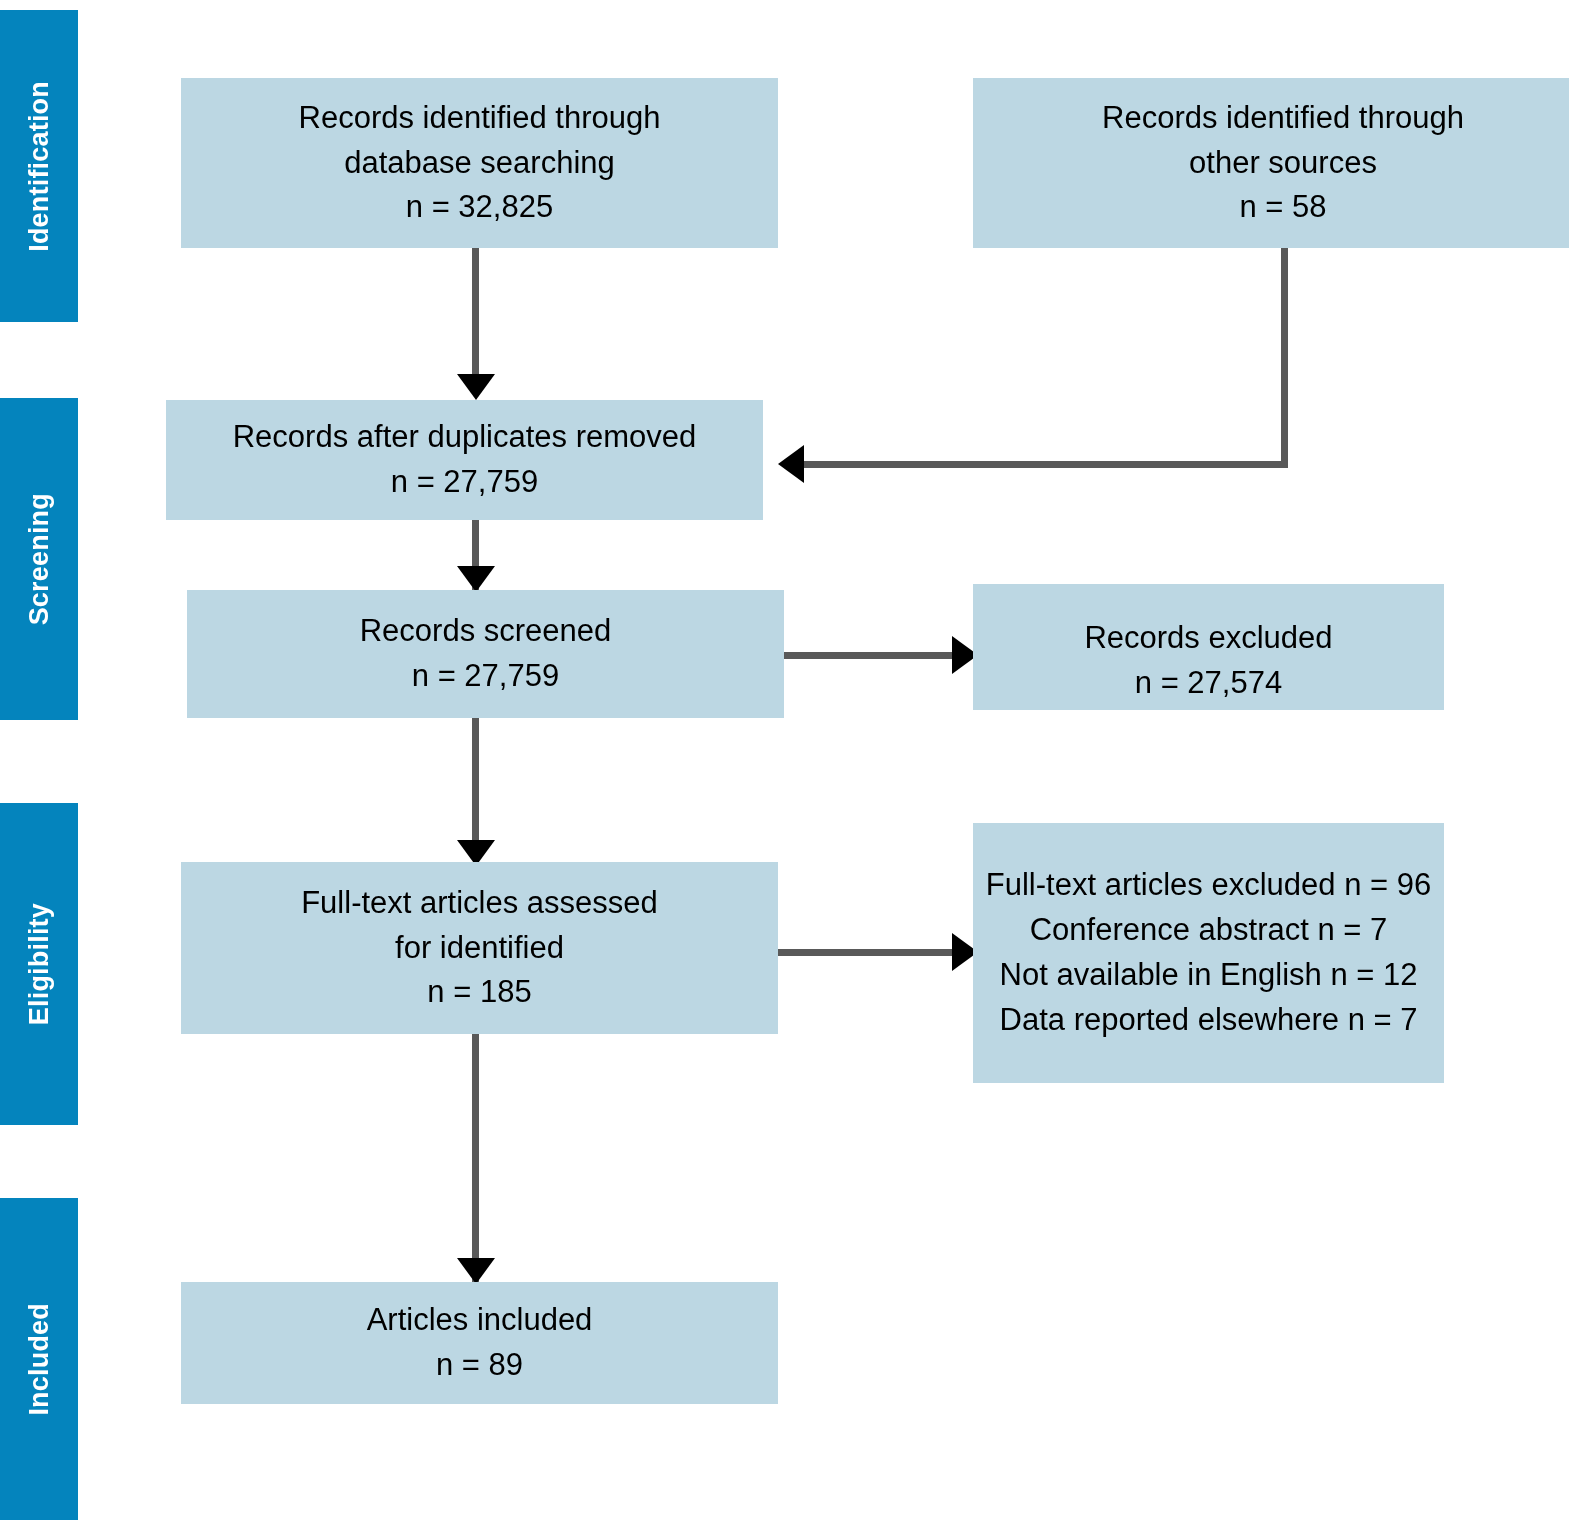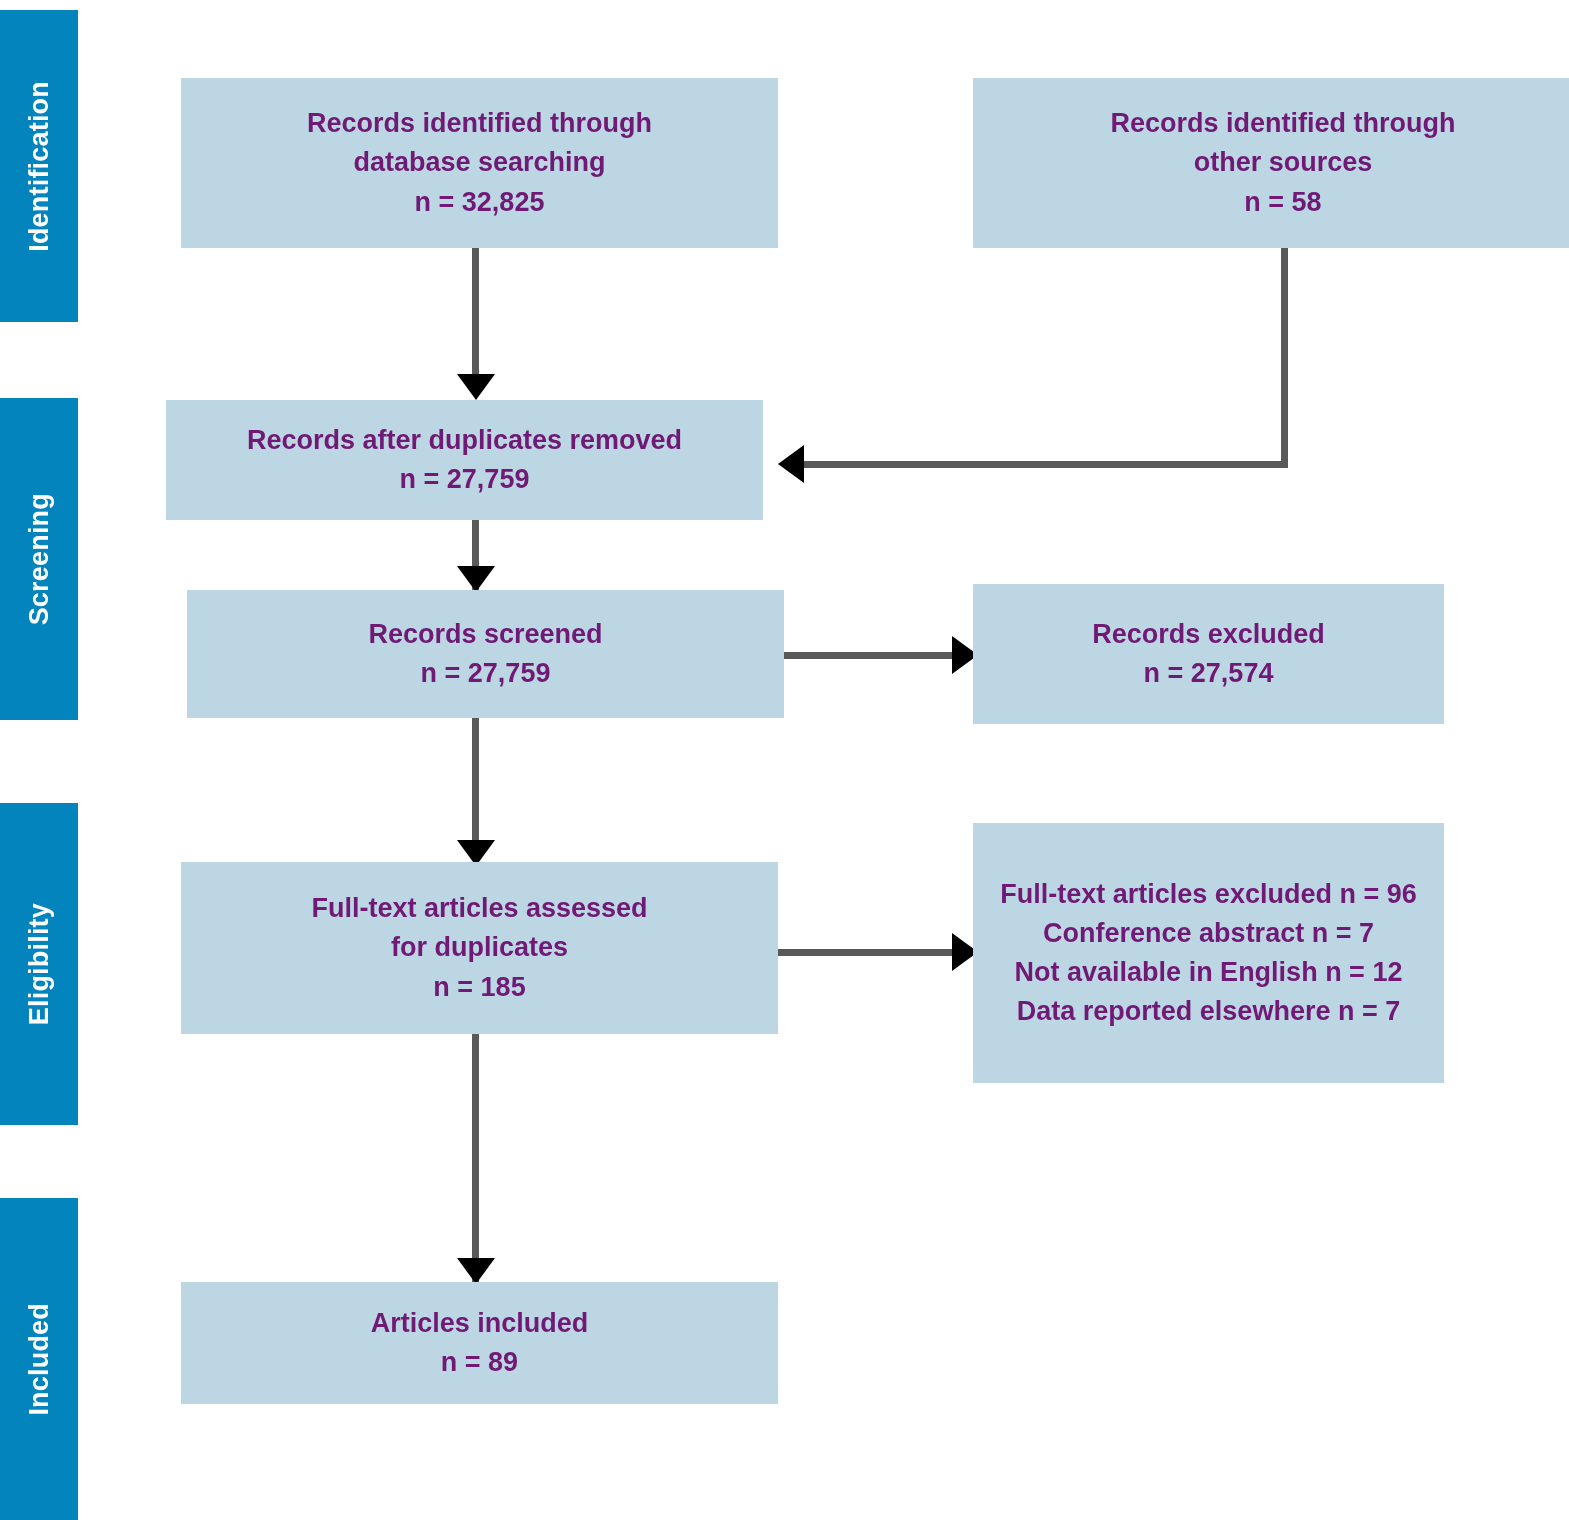--- a/index.html
+++ b/index.html
@@ -44,27 +44,26 @@
     position: absolute;
     background: #bcd7e3;
     display: flex;
     flex-direction: column;
     align-items: center;
     justify-content: center;
     box-sizing: border-box;
     padding: 4px 10px;
   }
   .flow-box .box-line {
-    color: #701a75;
-    font-size: 27px;
+    color: #000000;
+    font-size: 31px;
     line-height: 1.45;
     text-align: center;
     white-space: nowrap;
     font-family: "Liberation Sans", sans-serif;
-    font-weight: bold;
   }
   .flow-box.left-align-block .box-line {
     text-align: center;
   }
 
   
   .conn-line-v {
     position: absolute;
     width: 7px;
     background: #595959;
@@ -157,28 +156,28 @@
   <div class="flow-box" style="left:166px; top:400px; width:597px; height:120px;">
     <div class="box-line">Records after duplicates removed</div>
     <div class="box-line">n = 27,759</div>
   </div>
 
   <div class="flow-box" style="left:181px; top:590px; width:597px; height:128px;margin-left:6px;">
     <div class="box-line">Records screened</div>
     <div class="box-line">n = 27,759</div>
   </div>
 
-  <div class="flow-box" style="left:973px; top:584px; width:471px; height:140px;">
+  <div class="flow-box" style="left:973px; top:584px; width:471px; height:126px;justify-content:flex-end;">
     <div class="box-line">Records excluded</div>
     <div class="box-line">n = 27,574</div>
   </div>
 
   <div class="flow-box" style="left:181px; top:862px; width:597px; height:172px;">
     <div class="box-line">Full-text articles assessed</div>
-    <div class="box-line">for duplicates</div>
+    <div class="box-line">for identified</div>
     <div class="box-line">n = 185</div>
   </div>
 
   <div class="flow-box left-align-block" style="left:973px; top:823px; width:471px; height:260px;">
     <div class="box-line">Full-text articles excluded n = 96</div>
     <div class="box-line">Conference abstract n = 7</div>
     <div class="box-line">Not available in English n = 12</div>
     <div class="box-line">Data reported elsewhere n = 7</div>
   </div>
 

